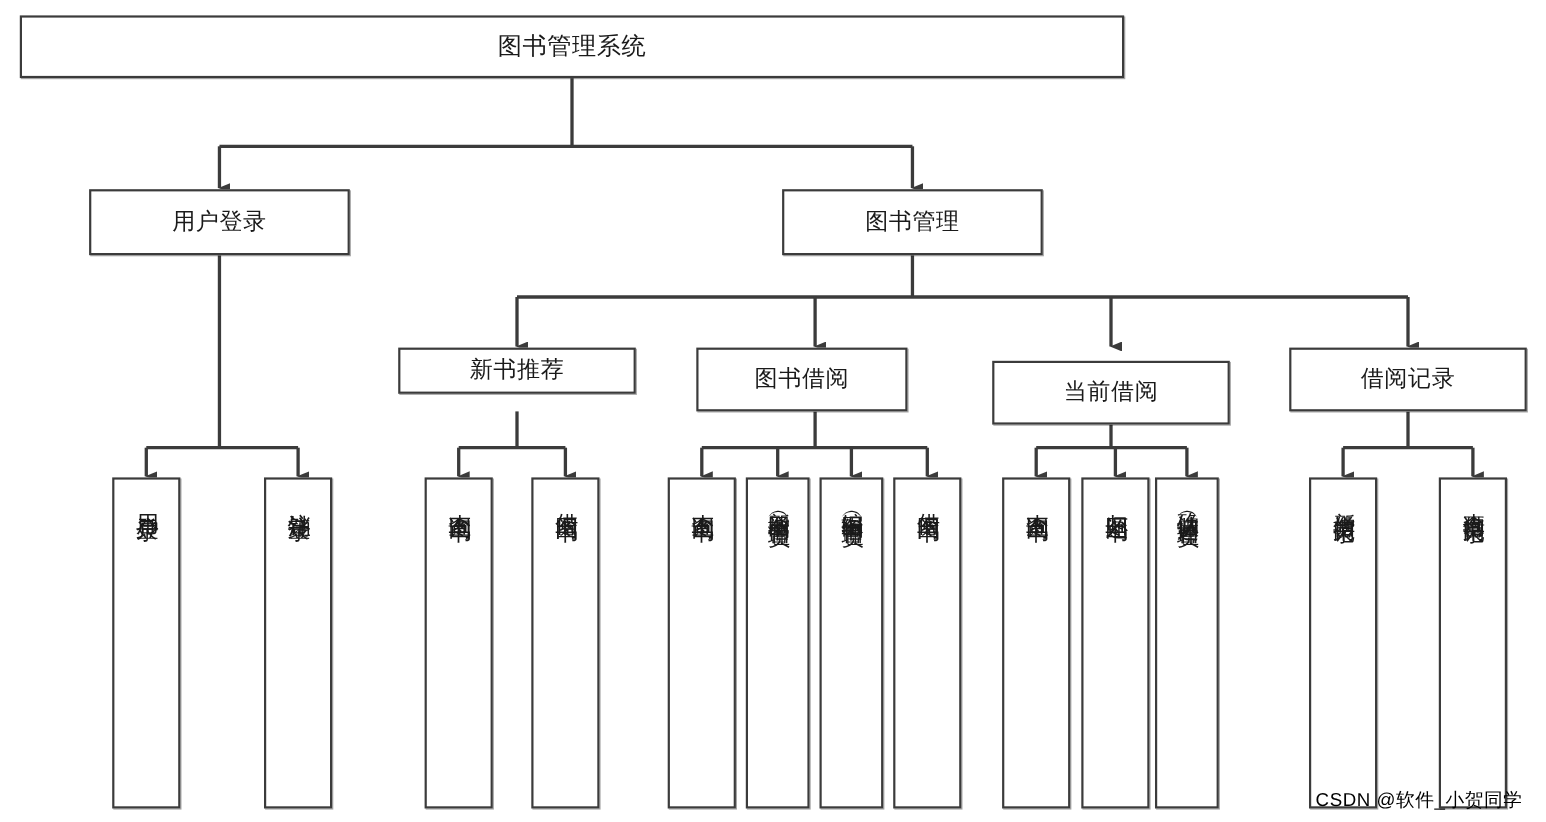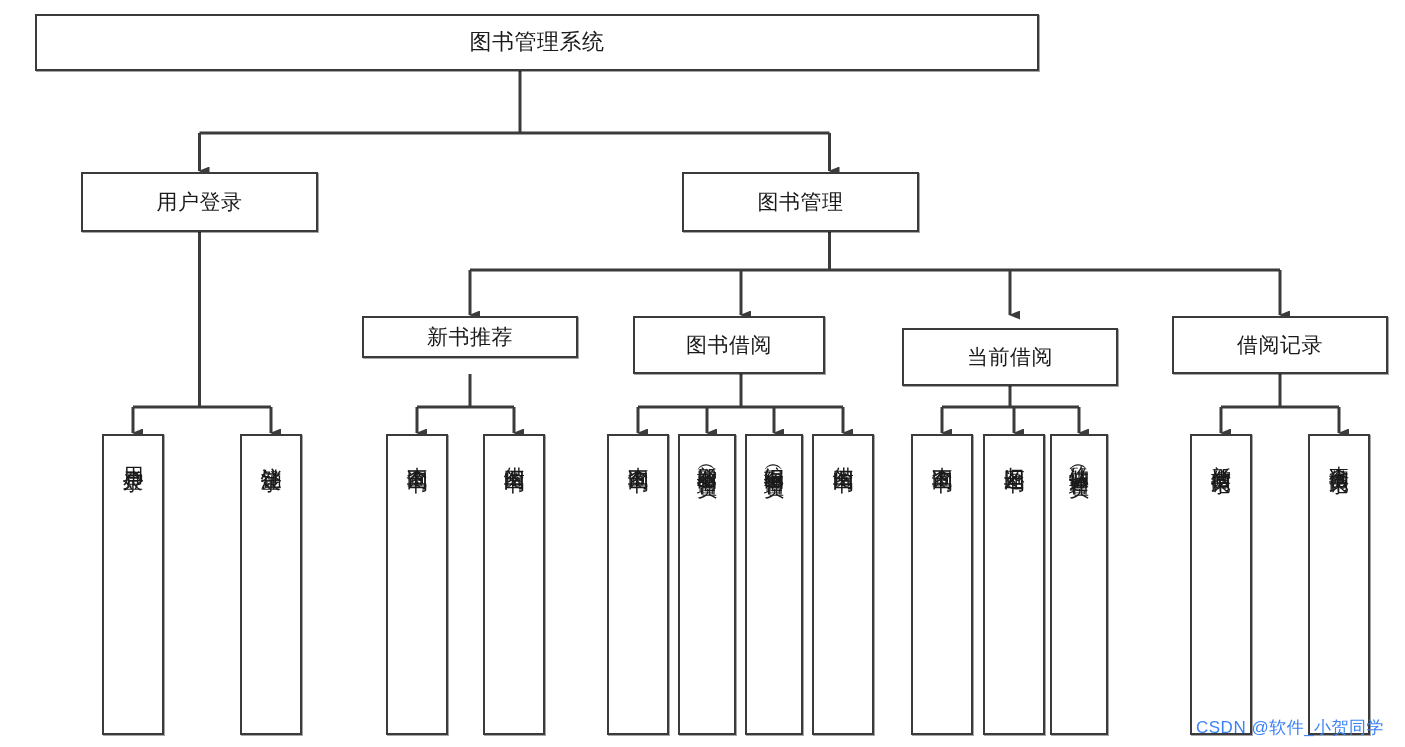--- a/index.html
+++ b/index.html
@@ -61,21 +61,21 @@
     line-height: 1.16;
     letter-spacing: 2px;
     max-height: 100%;
   }
   .node.vertical.tall .node-label {
     font-size: 20px;
   }
   .watermark {
     position: absolute;
     font-size: 17px;
-    color: #3b82f6;
+    color: #000000;
     white-space: nowrap;
     letter-spacing: 0.5px;
     user-select: none;
   }
 </style>
 </head>
 <body>
 
 <div id="diagram-root">
 
@@ -116,27 +116,27 @@
         <line x1="1014" y1="407" x2="1014" y2="433" stroke-linecap="butt" marker-end="url(#arrowhead)"></line>
         <line x1="1079" y1="407" x2="1079" y2="433" stroke-linecap="butt" marker-end="url(#arrowhead)"></line>
         <line x1="1280" y1="374" x2="1280" y2="407" stroke-linecap="butt"></line>
         <line x1="1221" y1="407" x2="1339" y2="407" stroke-linecap="butt"></line>
         <line x1="1221" y1="407" x2="1221" y2="433" stroke-linecap="butt" marker-end="url(#arrowhead)"></line>
         <line x1="1339" y1="407" x2="1339" y2="433" stroke-linecap="butt" marker-end="url(#arrowhead)"></line>
       </g>
   </svg>
 
   <div id="node-layer">
-      <div class="node horizontal root" style="left: 18px; top: 14px; width: 1004px; height: 57px; margin-left: 17px;">
+      <div class="node horizontal root" style="left: 18px; top: 14px; width: 1004px; height: 57px;">
         <span class="node-label">图书管理系统</span>
       </div>
       <div class="node horizontal" style="left: 81px; top: 172px; width: 237px; height: 60px;">
         <span class="node-label">用户登录</span>
       </div>
-      <div class="node horizontal" style="left: 682px; top: 172px; width: 237px; height: 60px;">
+      <div class="node horizontal" style="left: 711px; top: 172px; width: 237px; height: 60px;">
         <span class="node-label">图书管理</span>
       </div>
       <div class="node horizontal" style="left: 362px; top: 316px; width: 216px; height: 42px;">
         <span class="node-label">新书推荐</span>
       </div>
       <div class="node horizontal" style="left: 633px; top: 316px; width: 192px; height: 58px;">
         <span class="node-label">图书借阅</span>
       </div>
       <div class="node horizontal" style="left: 902px; top: 328px; width: 216px; height: 58px;">
         <span class="node-label">当前借阅</span>

